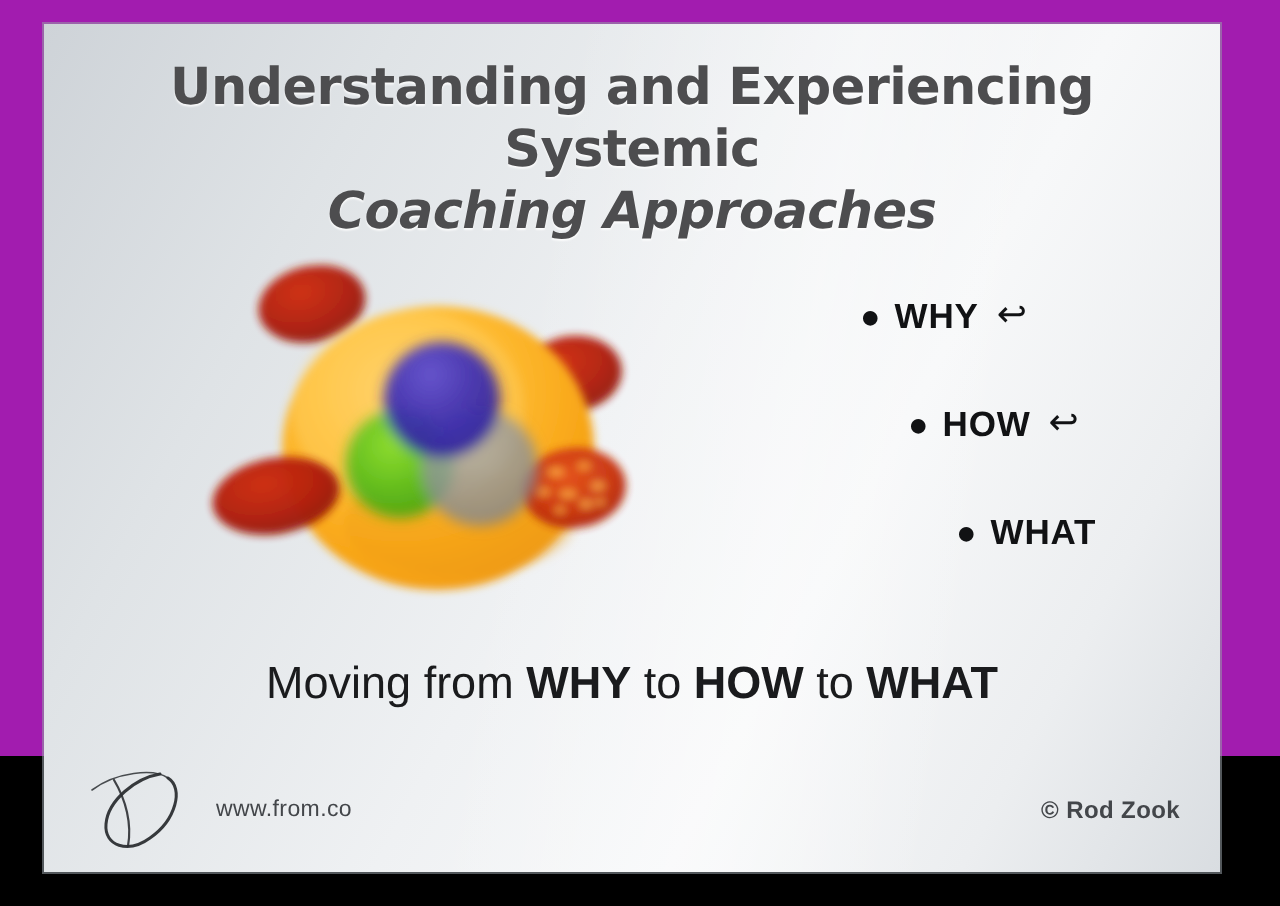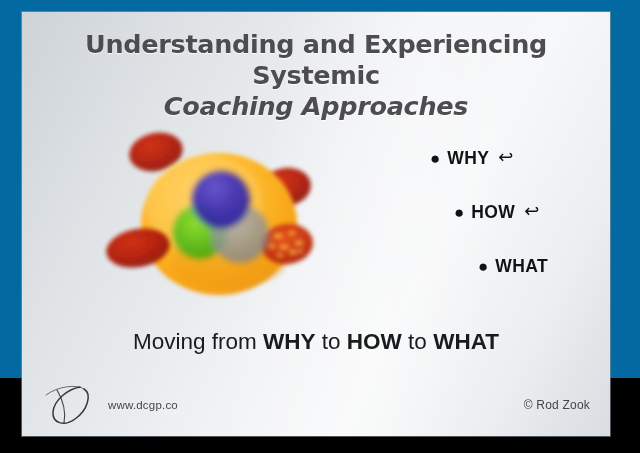--- a/index.html
+++ b/index.html
@@ -13,21 +13,21 @@
     height: 453px;
     overflow: hidden;
     font-family: "Liberation Sans", sans-serif;
   }
 
   
   #screen {
     position: relative;
     width: 640px;
     height: 378px;
-    background: #0369a1;
+    background: #a21caf;
   }
 
   
   #slide {
     position: absolute;
     left: 22px;
     top: 12px;
     width: 588px;
     height: 424px;
     background:
@@ -155,21 +155,21 @@
     font-size: 11.5px;
     letter-spacing: 0.2px;
   }
   #copyright {
     position: absolute;
     right: 20px;
     top: 18px;
     color: #43464a;
     font-family: "Liberation Sans", sans-serif;
     font-size: 12px;
-    font-weight: normal;
+    font-weight: bold;
     letter-spacing: 0.2px;
   }
 </style>
 </head>
 <body>
 
 <div id="screen">
 
   <div id="slide">
 
@@ -287,19 +287,19 @@
       <div id="logo-mark">
         <svg viewBox="0 0 60 46" xmlns="http://www.w3.org/2000/svg">
           <g fill="none" stroke="#2c2f33" stroke-linecap="round">
             <path d="M2 13 C 14 4, 33 2, 40 7" stroke-width="0.8" opacity="0.85"></path>
             <path d="M40 7 C 48 12, 44 28, 31 37 C 20 45, 8 41, 9 30 C 10 18, 24 7, 36 5" stroke-width="1.5" opacity="0.95"></path>
             <path d="M13 8 C 19 18, 22 30, 20 41" stroke-width="1.1" opacity="0.9"></path>
           </g>
         </svg>
       </div>
 
-      <div id="site-url">www.dcgp.co</div>
+      <div id="site-url">www.from.co</div>
       <div id="copyright">© Rod Zook</div>
 
     </div>
 
   </div>
 </div>
 
 </body></html>

